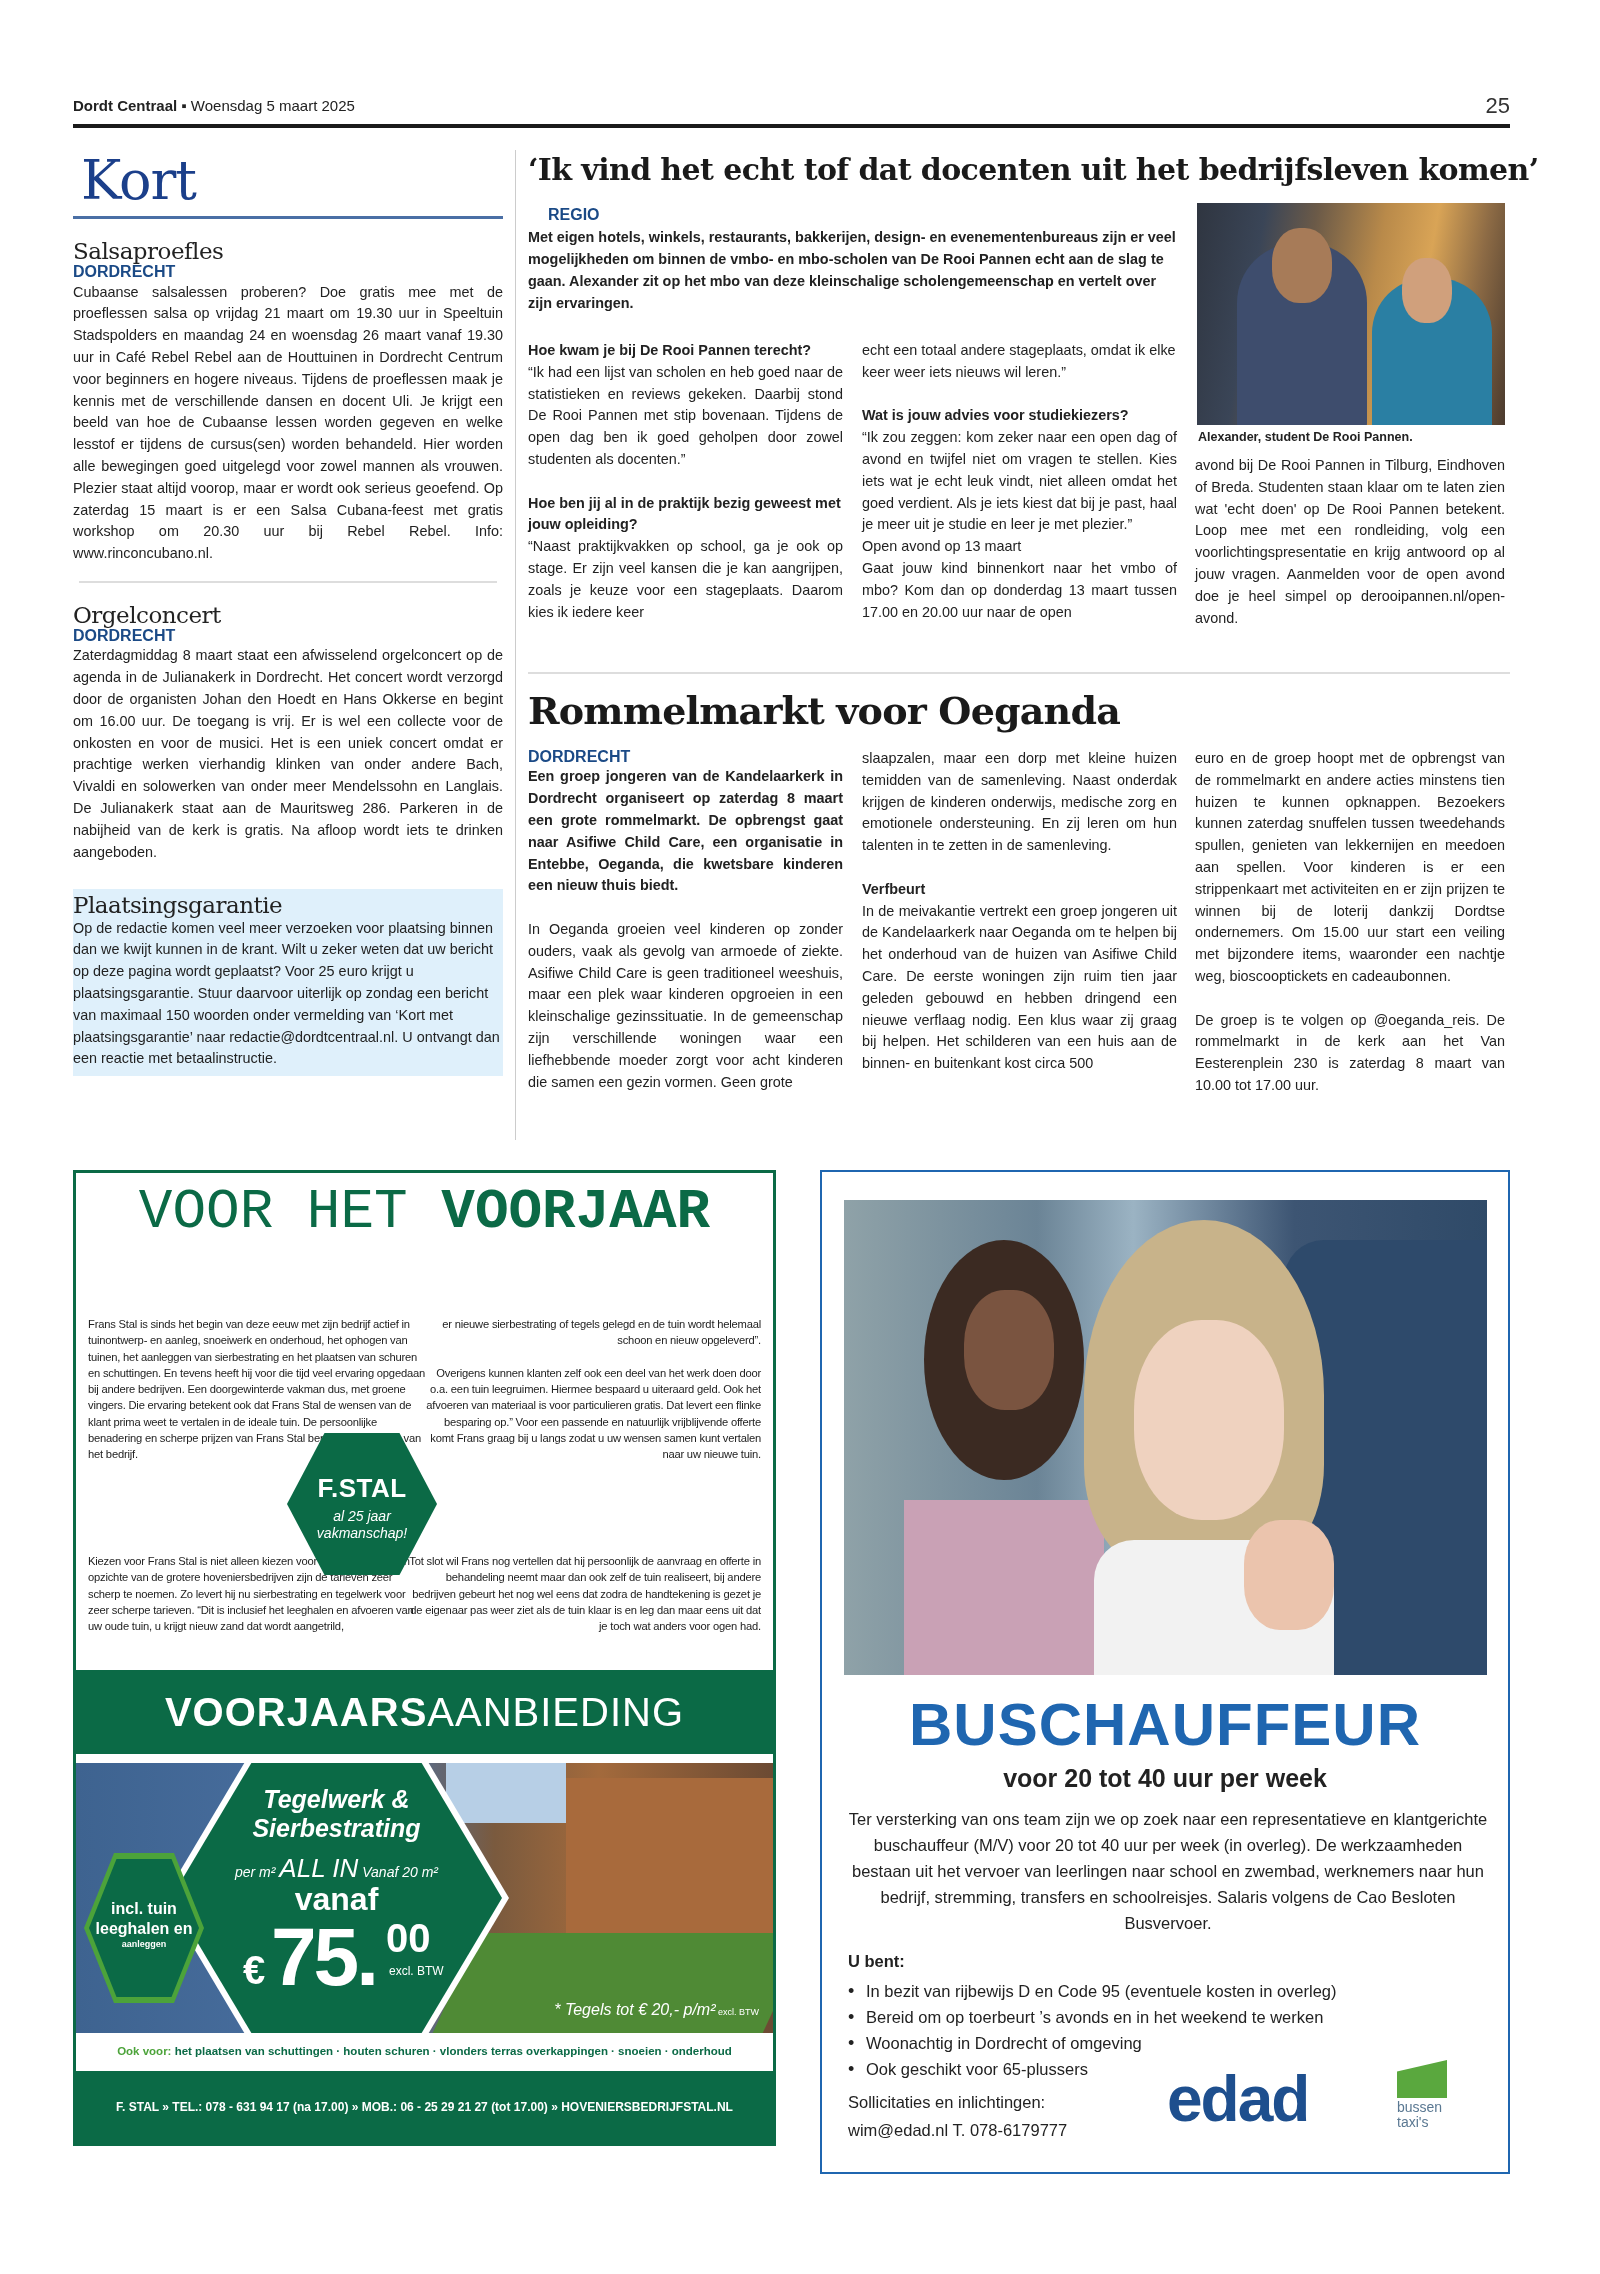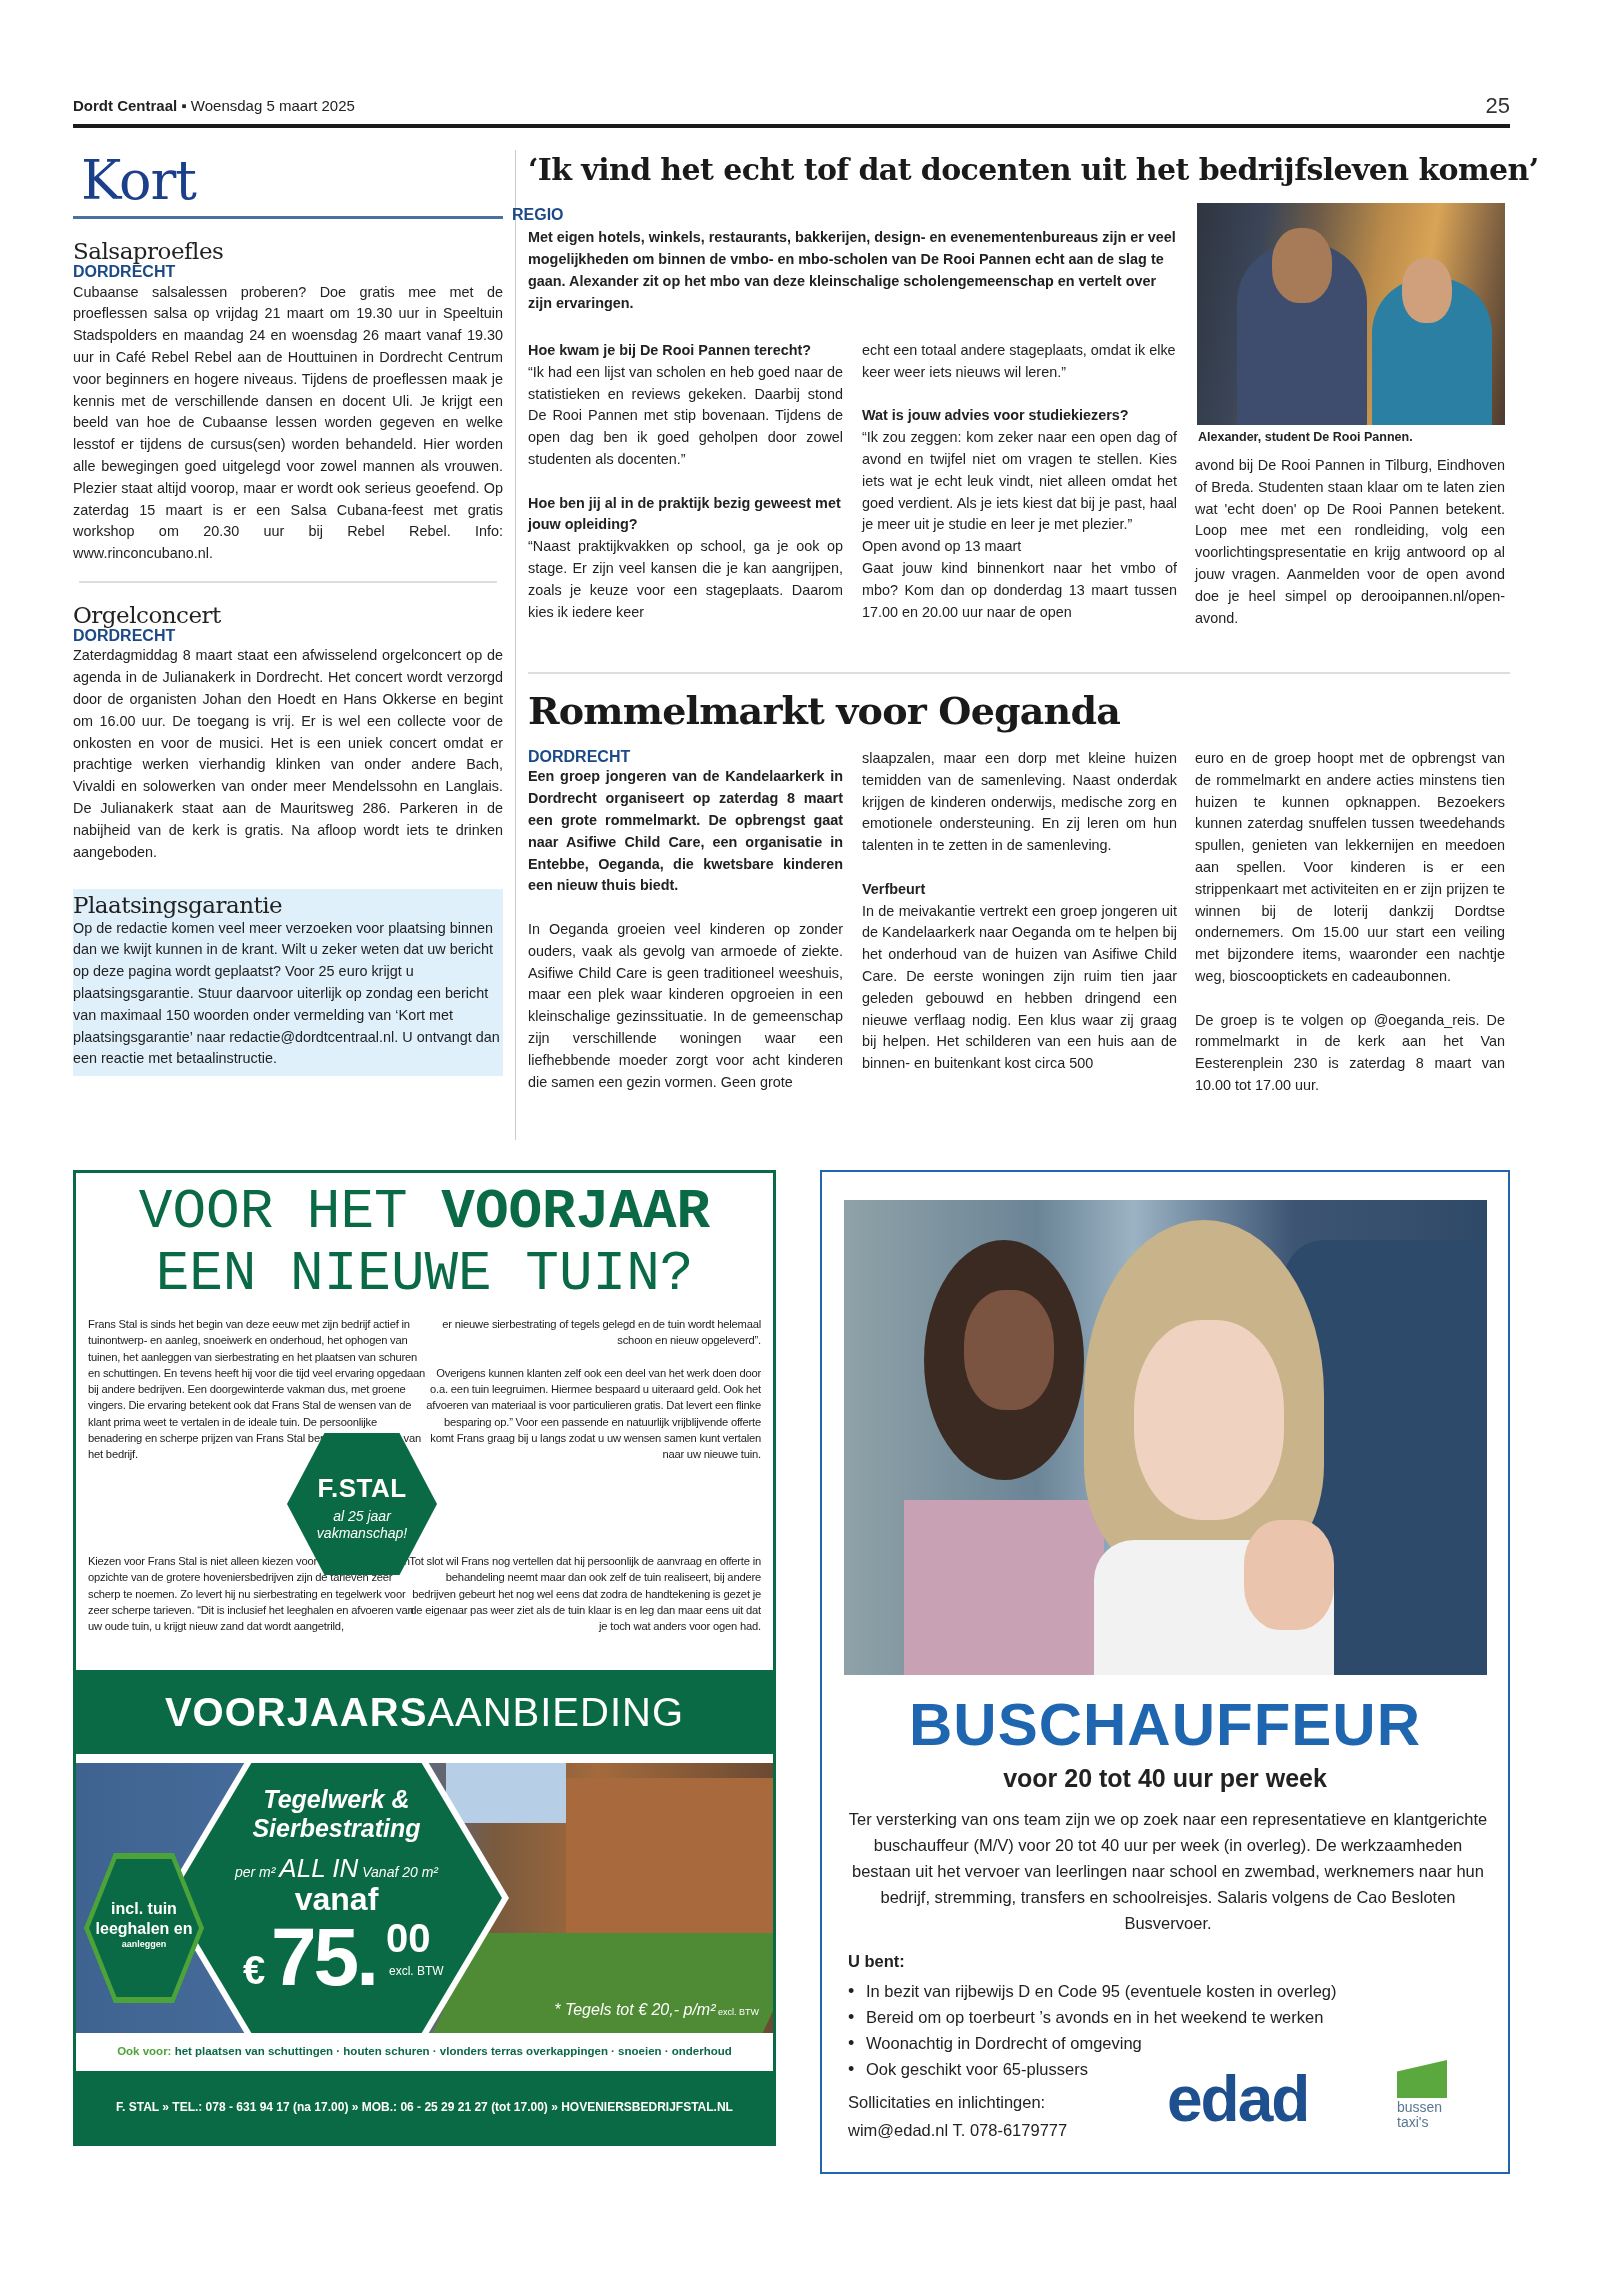--- a/index.html
+++ b/index.html
@@ -20,21 +20,21 @@
 
   .kort-item h3 { font-family: "DejaVu Serif", serif; font-weight: normal; font-size: 23px; color: #222; line-height: 1.05; margin-top: 20px; letter-spacing: -0.5px; }
   .kicker { font-weight: bold; color: #1b4a86; font-size: 16px; line-height: 1.15; }
   .body-txt { font-size: 14.4px; line-height: 21.8px; text-align: justify; color: #222; hyphens: auto; }
   .kort-sep { height: 2px; background: #ddd; margin: 16px 6px 0 6px; }
   .plaats { background: #dff0fb; margin-top: 26px; padding: 4px 0 6px 0; }
   .plaats h3 { margin-top: 0; }
 
   
   .art1-title { position: absolute; left: 528px; top: 152px; width: 985px; font-family: "DejaVu Serif", serif; font-size: 30px; color: #1a1a1a; letter-spacing: -0.6px; white-space: nowrap; }
-  .art1-kicker { position: absolute; left: 512px; top: 206px; text-align: right; }
+  .art1-kicker { position: absolute; left: 548px; top: 206px; text-align: right; }
   .art1-lead { position: absolute; left: 528px; top: 226px; width: 655px; font-size: 14.4px; line-height: 22px; font-weight: bold; color: #222; }
   .art1-c1 { position: absolute; left: 528px; top: 340px; width: 315px; }
   .art1-c2 { position: absolute; left: 862px; top: 340px; width: 315px; }
   .q { font-weight: bold; font-size: 14.4px; line-height: 21.8px; }
   .gap { height: 21.8px; }
   .photo1 { position: absolute; left: 1197px; top: 203px; width: 308px; height: 222px; overflow: hidden;
     background: linear-gradient(100deg, #2f3540 0%, #3a4557 20%, #6b5a48 35%, #b98a4a 55%, #d9a456 70%, #8d6b45 85%, #4a3a2e 100%); }
   .photo1 .p1 { position: absolute; left: 40px; top: 40px; width: 130px; height: 190px; border-radius: 60px 60px 10px 10px; background: #3e4d6d; }
   .photo1 .h1 { position: absolute; left: 75px; top: 25px; width: 60px; height: 75px; border-radius: 45%; background: #a77b58; }
   .photo1 .p2 { position: absolute; left: 175px; top: 75px; width: 120px; height: 160px; border-radius: 55px 55px 10px 10px; background: #2a7fa3; }
@@ -210,21 +210,20 @@
 </div>
 <div class="art2-c3">
   <p class="body-txt">euro en de groep hoopt met de opbrengst van de rommelmarkt en andere acties minstens tien huizen te kunnen opknappen. Bezoekers kunnen zaterdag snuffelen tussen tweedehands spullen, genieten van lekkernijen en meedoen aan spellen. Voor kinderen is er een strippenkaart met activiteiten en er zijn prijzen te winnen bij de loterij dankzij Dordtse ondernemers. Om 15.00 uur start een veiling met bijzondere items, waaronder een nachtje weg, bioscooptickets en cadeaubonnen.</p>
   <div class="gap"></div>
   <p class="body-txt">De groep is te volgen op @oeganda_reis. De rommelmarkt in de kerk aan het Van Eesterenplein 230 is zaterdag 8 maart van 10.00 tot 17.00 uur.</p>
 </div>
 
 <div class="ad-left">
   <div class="headline">
     <span class="light">VOOR HET </span><span class="heavy">VOORJAAR</span><br>
-    <span class="light">EEN NIEUWE TUIN?</span>
   </div>
   <p class="txt t1">Frans Stal is sinds het begin van deze eeuw met zijn bedrijf actief in tuinontwerp- en aanleg, snoeiwerk en onderhoud, het ophogen van tuinen, het aanleggen van sierbestrating en het plaatsen van schuren en schuttingen. En tevens heeft hij voor die tijd veel ervaring opgedaan bij andere bedrijven. Een doorgewinterde vakman dus, met groene vingers. Die ervaring betekent ook dat Frans Stal de wensen van de klant prima weet te vertalen in de ideale tuin. De persoonlijke benadering en scherpe prijzen van Frans Stal bepalen het succes van het bedrijf.</p>
   <p class="txt t2">Kiezen voor Frans Stal is niet alleen kiezen voor vakmanschap. Ten opzichte van de grotere hoveniersbedrijven zijn de tarieven zeer scherp te noemen. Zo levert hij nu sierbestrating en tegelwerk voor zeer scherpe tarieven. “Dit is inclusief het leeghalen en afvoeren van uw oude tuin, u krijgt nieuw zand dat wordt aangetrild,</p>
   <div class="txt t3">
     <p class="l">er nieuwe sierbestrating of tegels gelegd en de tuin wordt helemaal schoon en nieuw opgeleverd”.</p>
     <br>
     <p>Overigens kunnen klanten zelf ook een deel van het werk doen door o.a. een tuin leegruimen. Hiermee bespaard u uiteraard geld. Ook het afvoeren van materiaal is voor particulieren gratis. Dat levert een flinke besparing op.” Voor een passende en natuurlijk vrijblijvende offerte komt Frans graag bij u langs zodat u uw wensen samen kunt vertalen naar uw nieuwe tuin.</p>
   </div>
   <p class="txt t4">Tot slot wil Frans nog vertellen dat hij persoonlijk de aanvraag en offerte in behandeling neemt maar dan ook zelf de tuin realiseert, bij andere bedrijven gebeurt het nog wel eens dat zodra de handtekening is gezet je de eigenaar pas weer ziet als de tuin klaar is en leg dan maar eens uit dat je toch wat anders voor ogen had.</p>
 

